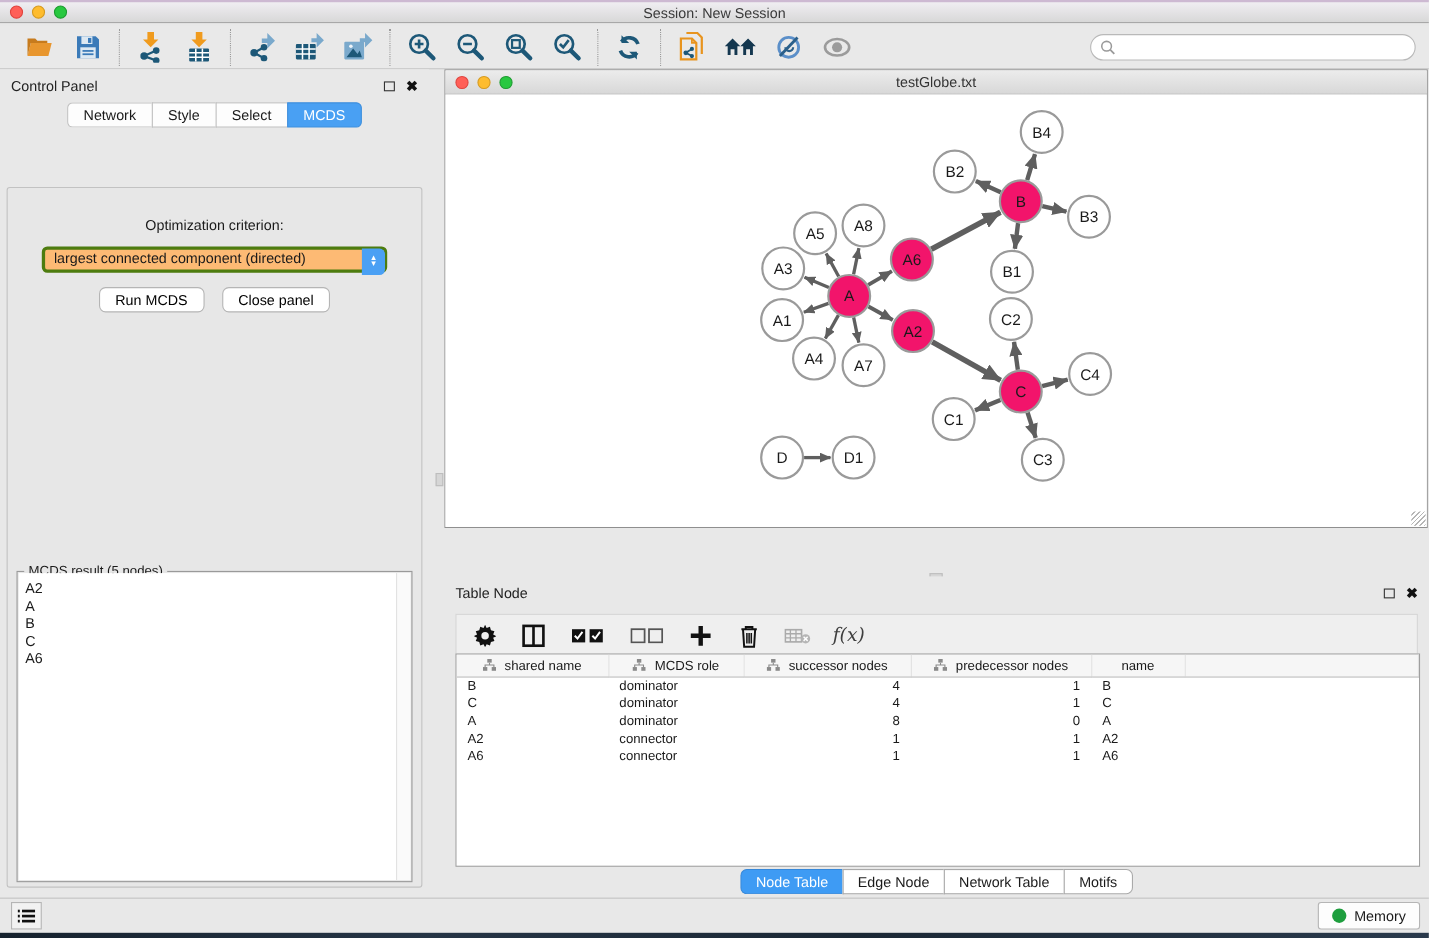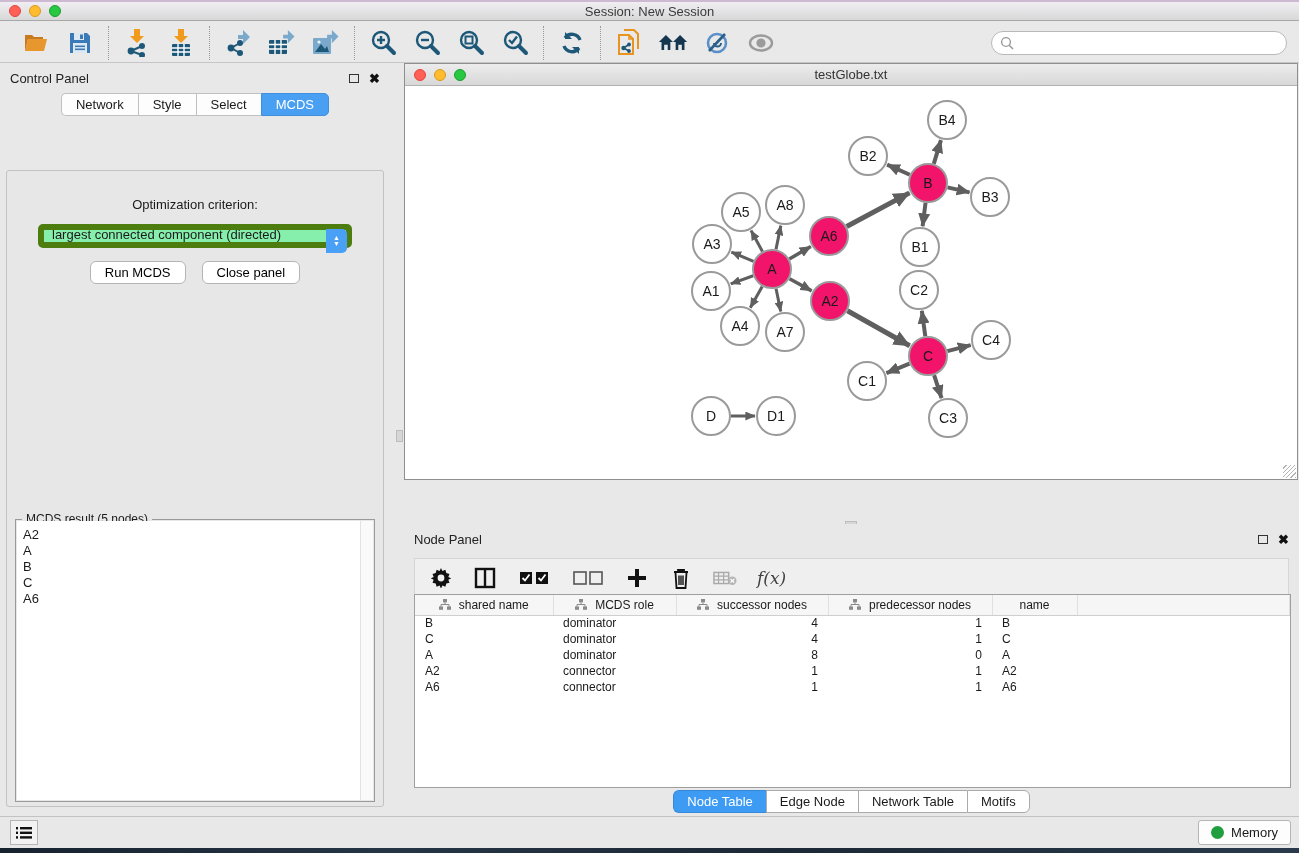--- a/index.html
+++ b/index.html
@@ -36,22 +36,22 @@
   .float-glyph { width:10px; height:9px; border:1.5px solid #333; display:inline-block; }
   .close-glyph { font-size:13px; font-weight:bold; color:#111; line-height:1; }
   .cp-tabs { display:flex; justify-content:center; position:relative; z-index:2; }
   .cp-tab { border:1px solid #c0c0c0; border-right:none; background:#fdfdfd; padding:3px 14px; font-size:13px; }
   .cp-tab:first-child { border-radius:5px 0 0 5px; }
   .cp-tab:last-child { border-right:1px solid #c0c0c0; border-radius:0 5px 5px 0; }
   .cp-tab.active { background:#49a0f3; color:#fff; border-color:#3f8fdd; }
   .cp-body { position:absolute; left:6px; right:6px; top:107px; bottom:8px;
     background:#e7e7e7; border:1px solid #c2c2c2; border-radius:3px; }
   .opt-label { text-align:center; margin-top:26px; font-size:13px; }
-  .criterion { margin:12px auto 0; width:314px; height:24px; background:#86efac; border:6px solid #4d7c0f;
-    border-radius:5px; display:flex; align-items:flex-end; position:relative; }
+  .criterion { margin:12px auto 0; width:314px; height:24px; background:#fdba74; border:3px solid #4d7c0f;
+    border-radius:5px; display:flex; align-items:flex-start; position:relative; }
   .criterion .crit-text { padding-left:8px; font-size:13px; }
   .criterion .stepper { position:absolute; right:-1px; top:-1px; width:21px; height:24px; background:#4aa0f4;
     border-radius:0 5px 5px 0; display:flex; flex-direction:column; align-items:center; justify-content:center; color:#fff; }
   .criterion .stepper span { font-size:7px; line-height:6px; }
   .cp-buttons { display:flex; justify-content:center; gap:16px; margin-top:13px; }
   .cp-btn { background:#fff; border:1px solid #b5b5b5; border-radius:6px; padding:3px 14px; font-size:13px; }
   .result-group { position:absolute; left:8px; right:8px; top:348px; bottom:4px; border:1px solid #9a9a9a; }
   .result-legend { position:absolute; top:-8px; left:6px; background:#e7e7e7; padding:0 4px; font-size:12px; }
   .result-list { position:absolute; inset:1px; background:#fff; padding:6px 0 0 6px; font-size:13px; }
   .result-item { line-height:16px; }
@@ -433,21 +433,21 @@
         </g>
       </svg>
   </div>
   <div class="resize-grip"></div>
 </div>
 <div class="divider-handle-v"></div>
 <div class="divider-handle-h"></div>
 
 <div class="table-panel">
   <div class="panel-head">
-    <span class="ph-title">Node Panel</span>
+    <span class="ph-title">Table Node</span>
     <span class="ph-icons">
       <span class="float-glyph"></span>
       <span class="close-glyph">✖</span>
     </span>
   </div>
   <div class="tp-toolbar">
     <span class="tp-icon">
       <svg width="20" height="20" viewBox="0 0 20 20" fill="#111">
           <path d="M10 0 l1.4 3 3-1.2 .9 3.2 3.2 .9 -1.2 3 3 1.4 -3 1.4 1.2 3 -3.2 .9 -.9 3.2 -3-1.2 -1.4 3 -1.4-3 -3 1.2 -.9-3.2 -3.2-.9 1.2-3 -3-1.4 3-1.4 -1.2-3 3.2-.9 .9-3.2 3 1.2 Z"></path>
           <circle cx="10" cy="10" r="3.4" fill="#efefef"></circle>

